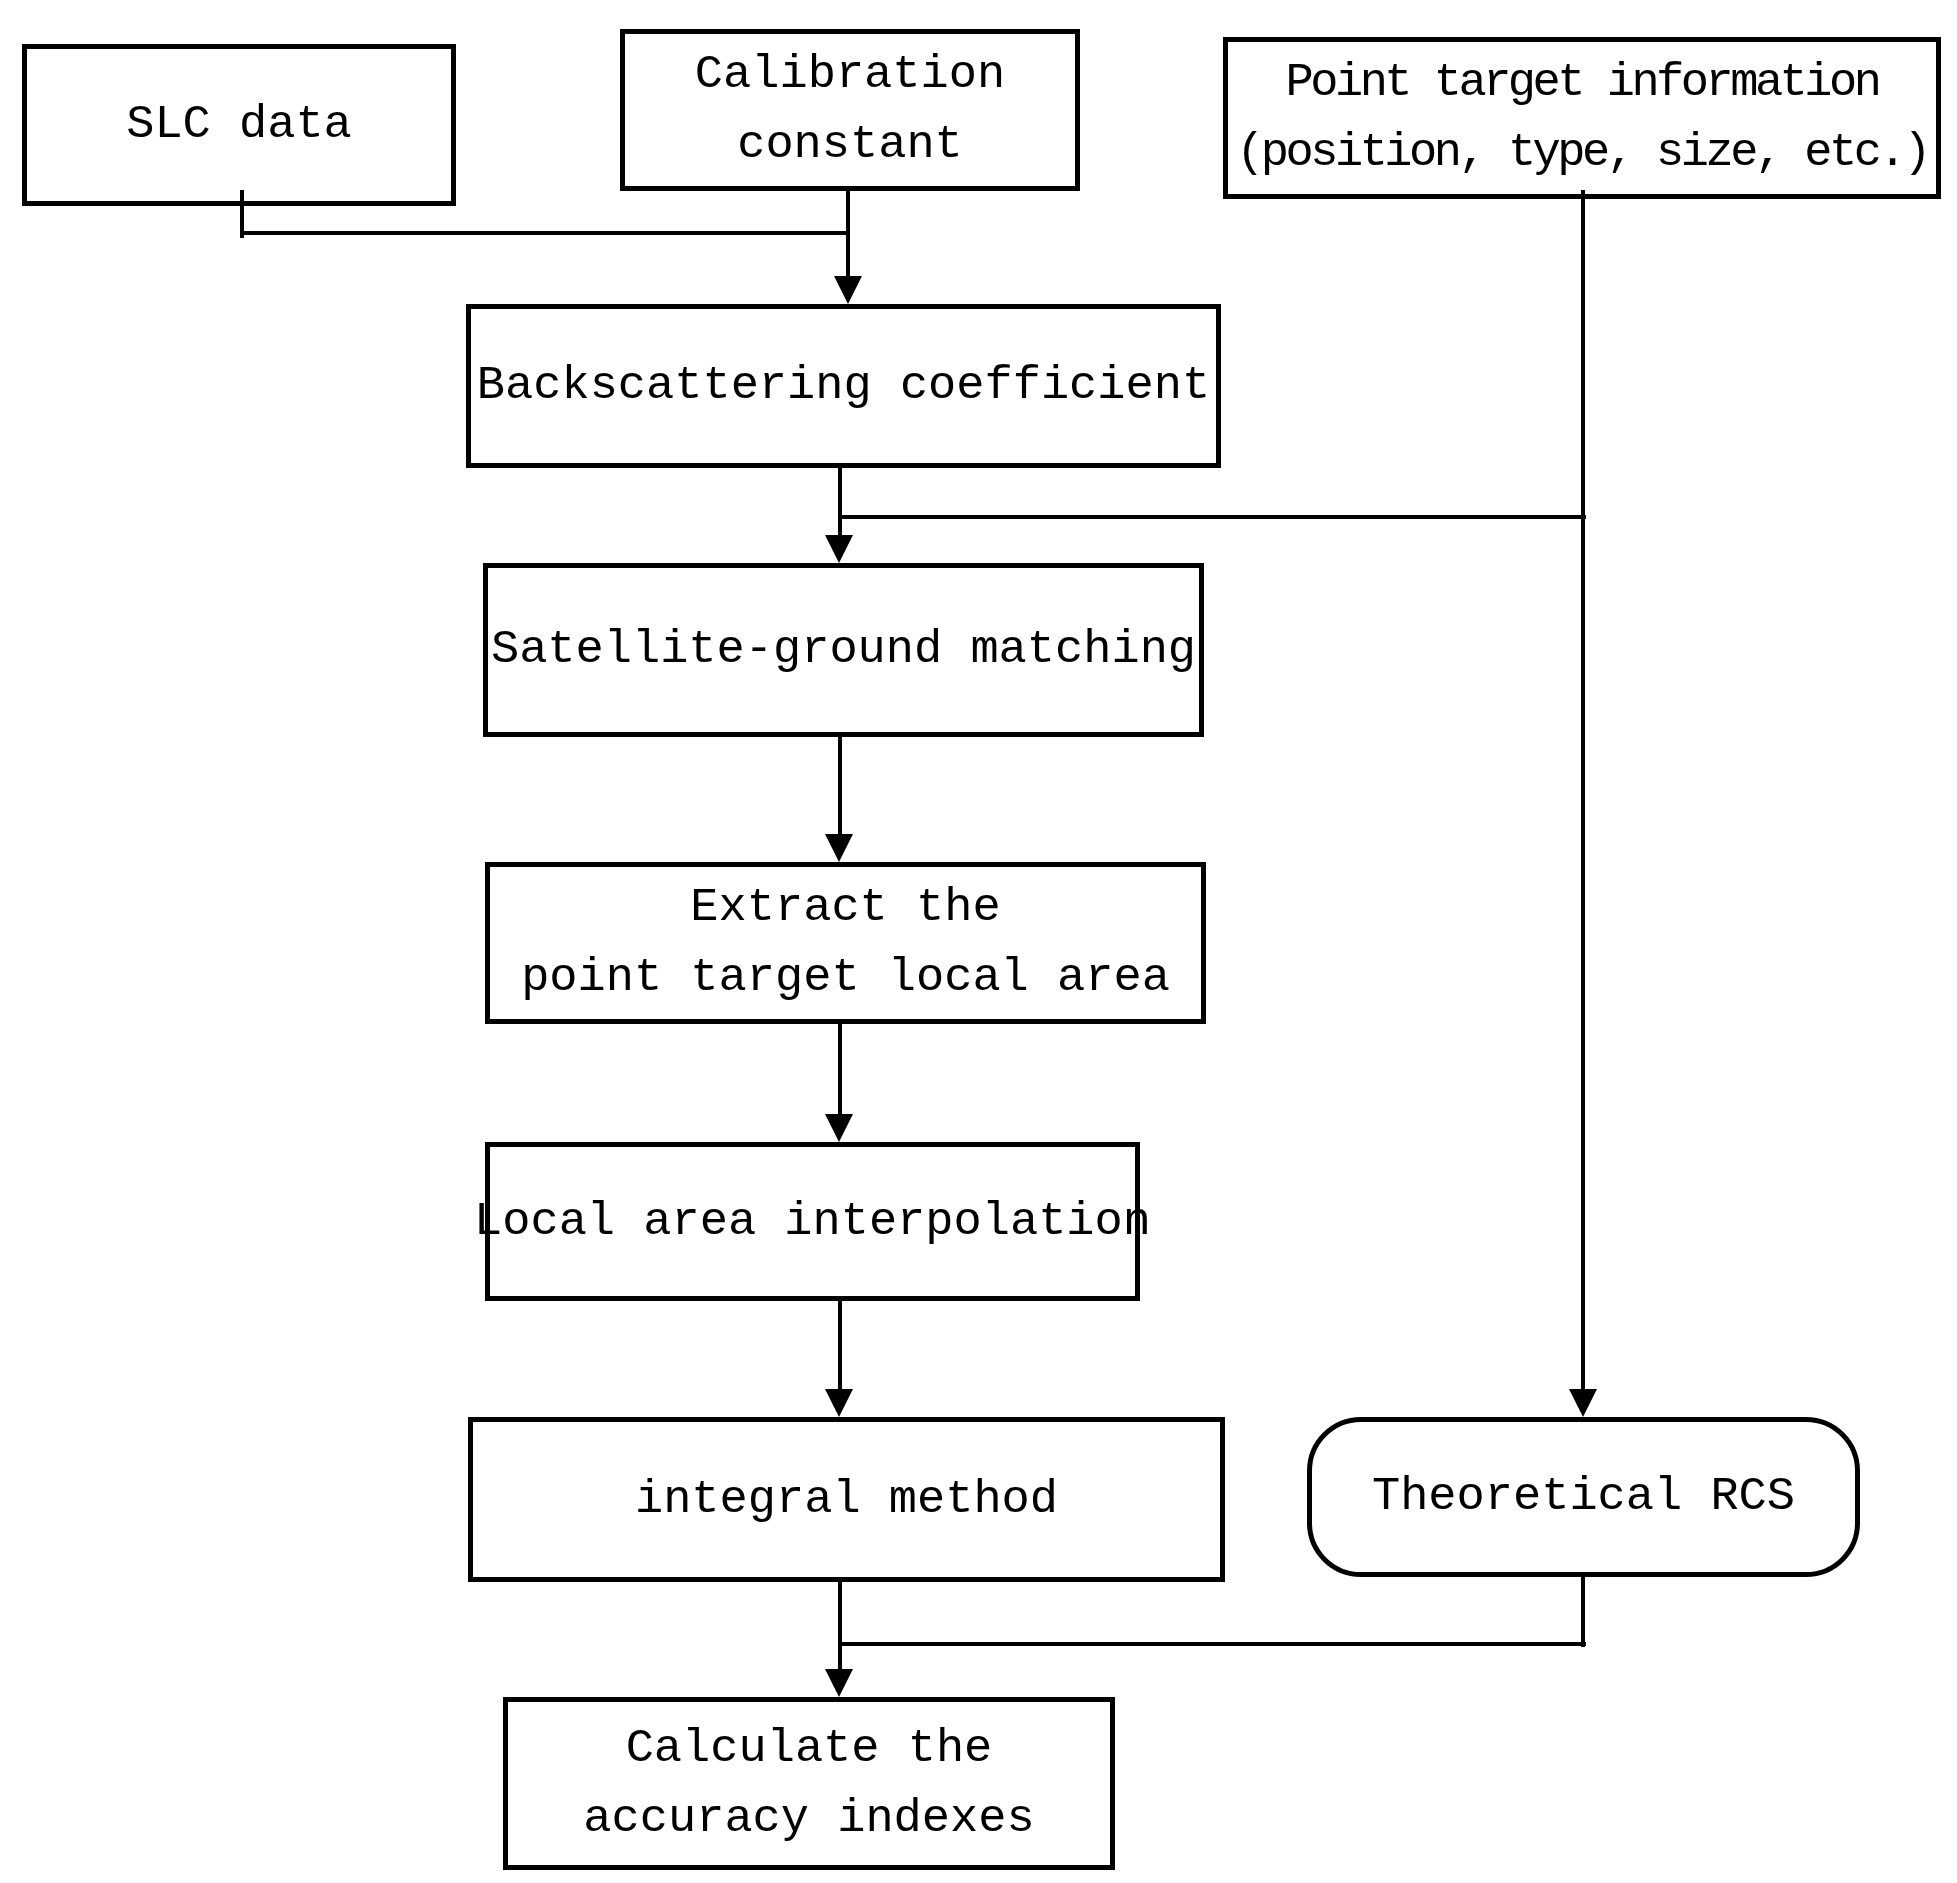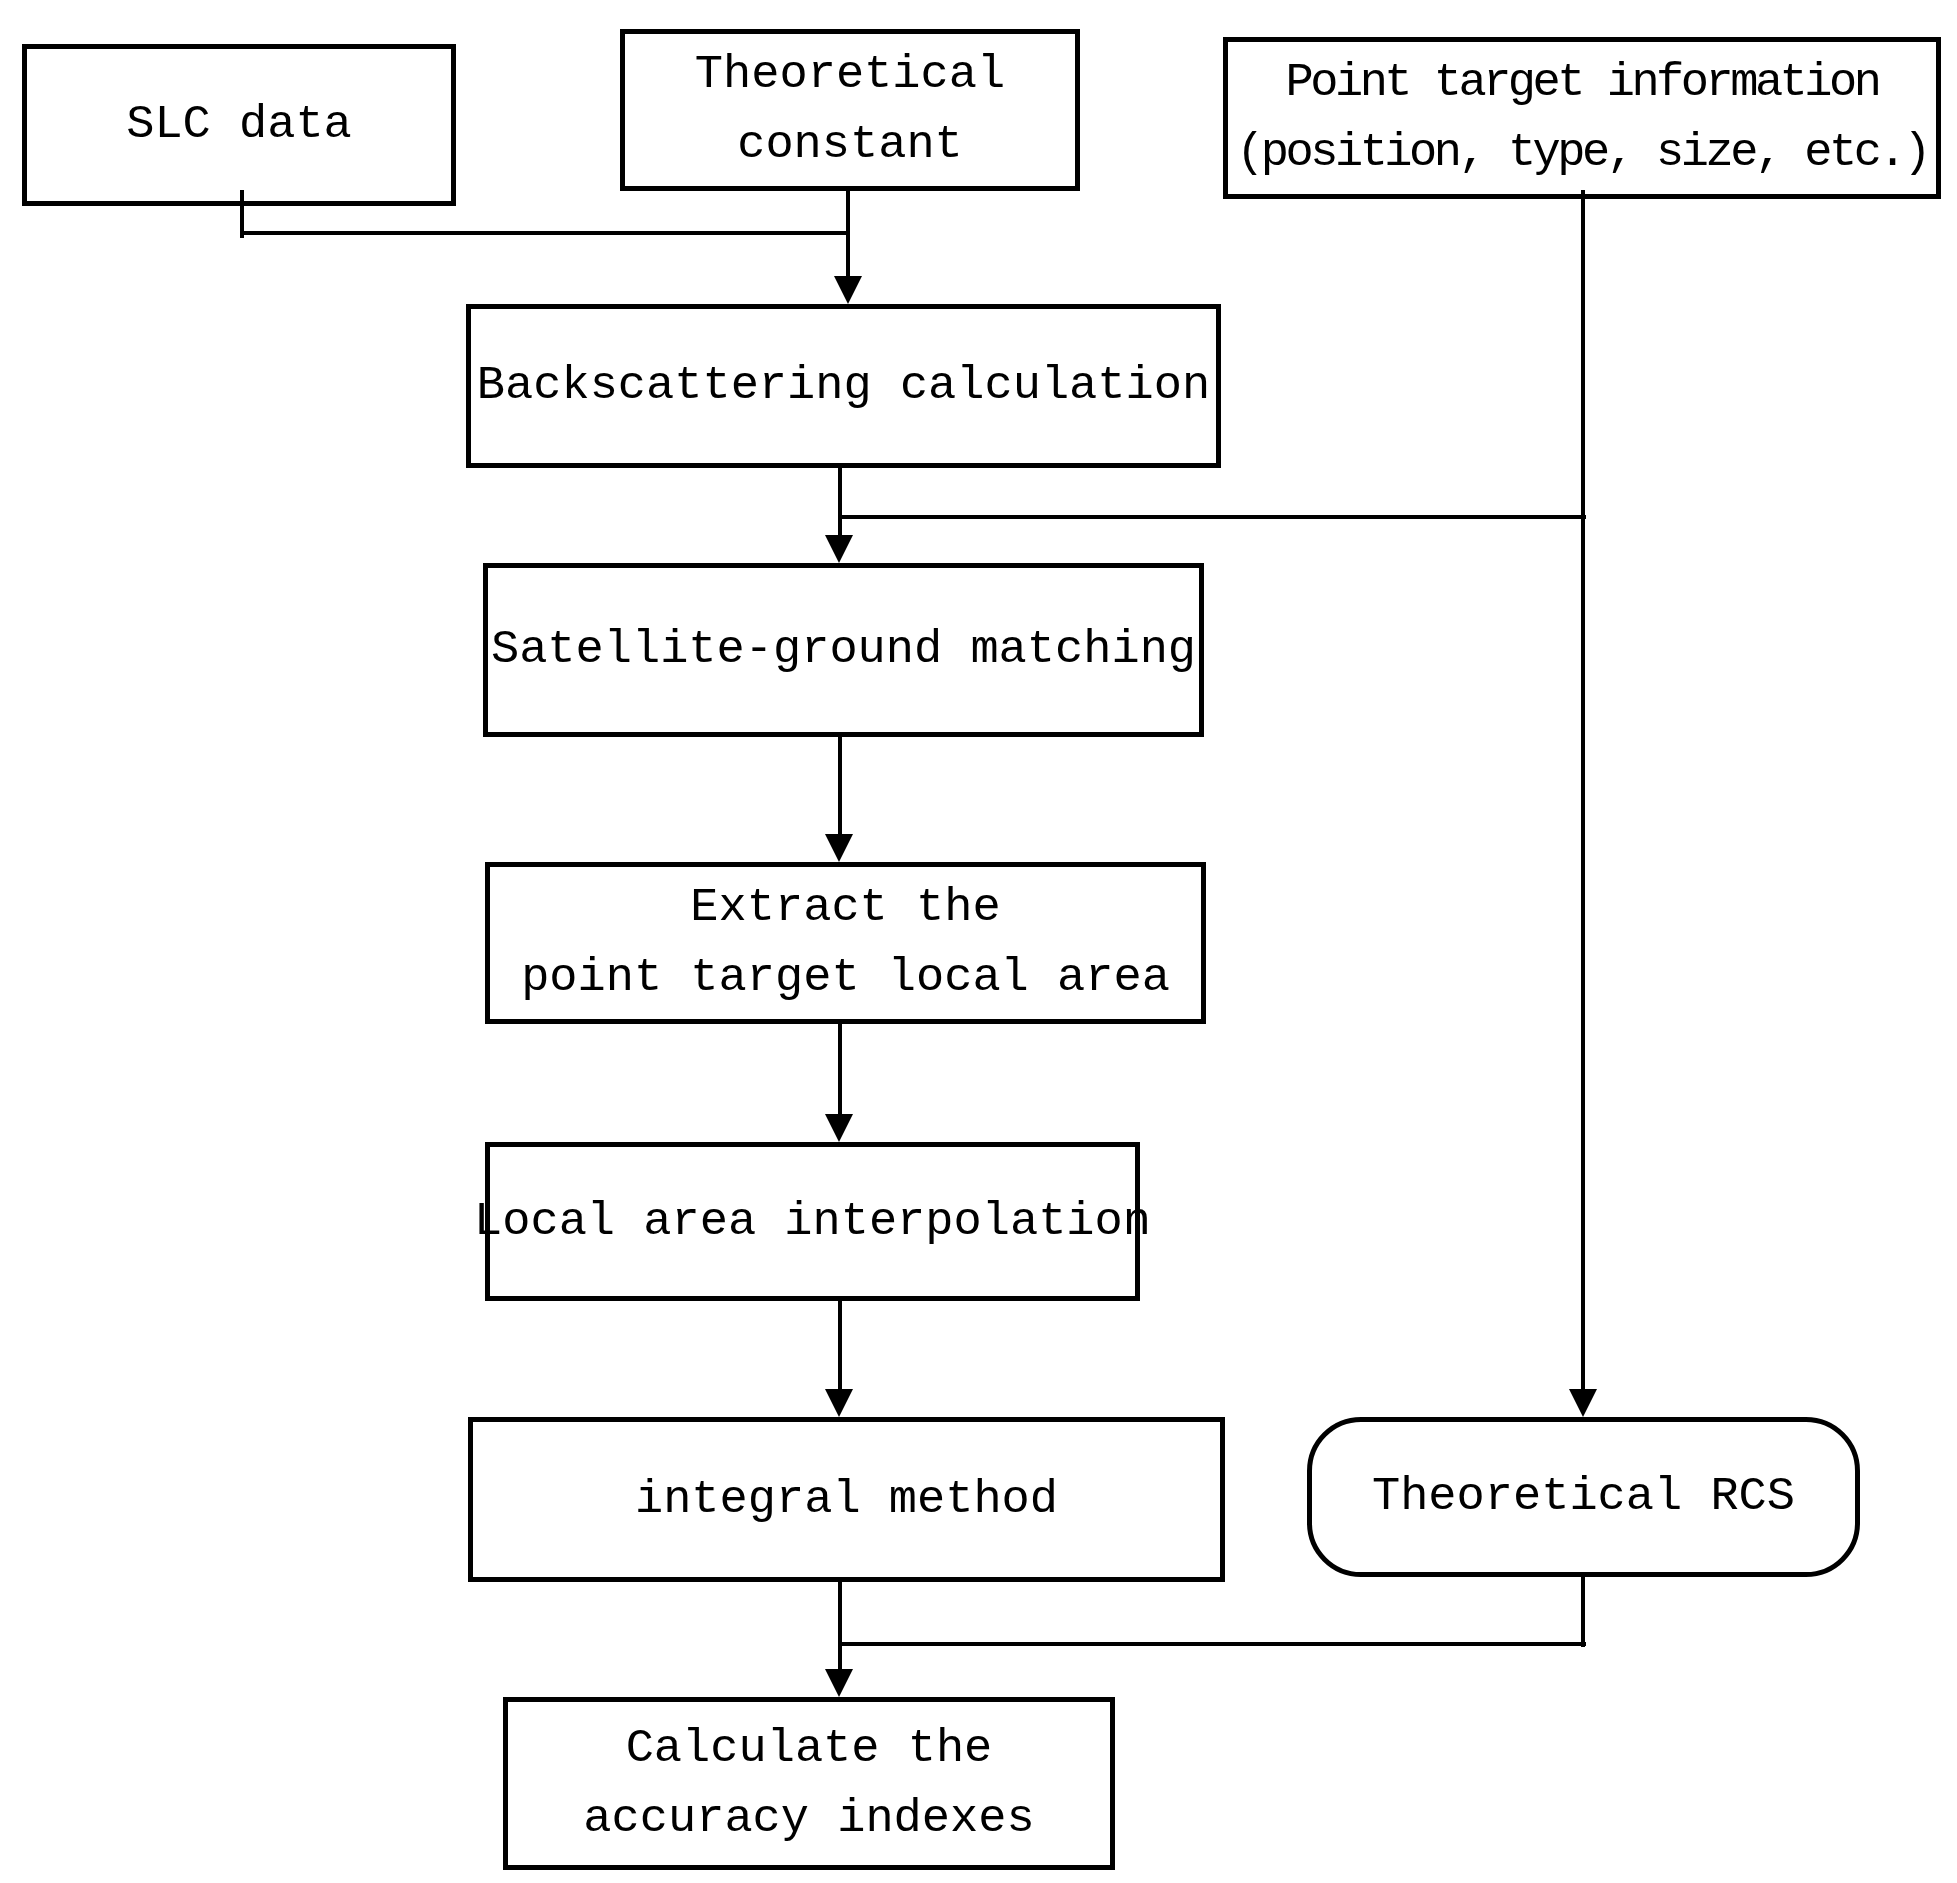--- a/index.html
+++ b/index.html
@@ -36,31 +36,31 @@
 </head>
 <body>
 
 <div id="canvas">
 
   <div class="node" style="left:22px; top:44px; width:434px; height:162px;">
     <span class="ln">SLC data</span>
   </div>
 
   <div class="node" style="left:620px; top:29px; width:460px; height:162px;">
-    <span class="ln">Theoretical</span>
+    <span class="ln">Calibration</span>
     <span class="ln">constant</span>
   </div>
 
   <div class="node tight" style="left:1223px; top:29px; width:718px; height:162px;margin-top:8px;">
     <span class="ln">Point target information</span>
     <span class="ln">(position, type, size, etc.)</span>
   </div>
 
   <div class="node" style="left:466px; top:304px; width:755px; height:164px;">
-    <span class="ln">Backscattering calculation</span>
+    <span class="ln">Backscattering coefficient</span>
   </div>
 
   <div class="node" style="left:483px; top:563px; width:721px; height:174px;">
     <span class="ln">Satellite-ground matching</span>
   </div>
 
   <div class="node" style="left:485px; top:862px; width:721px; height:162px;">
     <span class="ln">Extract the</span>
     <span class="ln">point target local area</span>
   </div>

